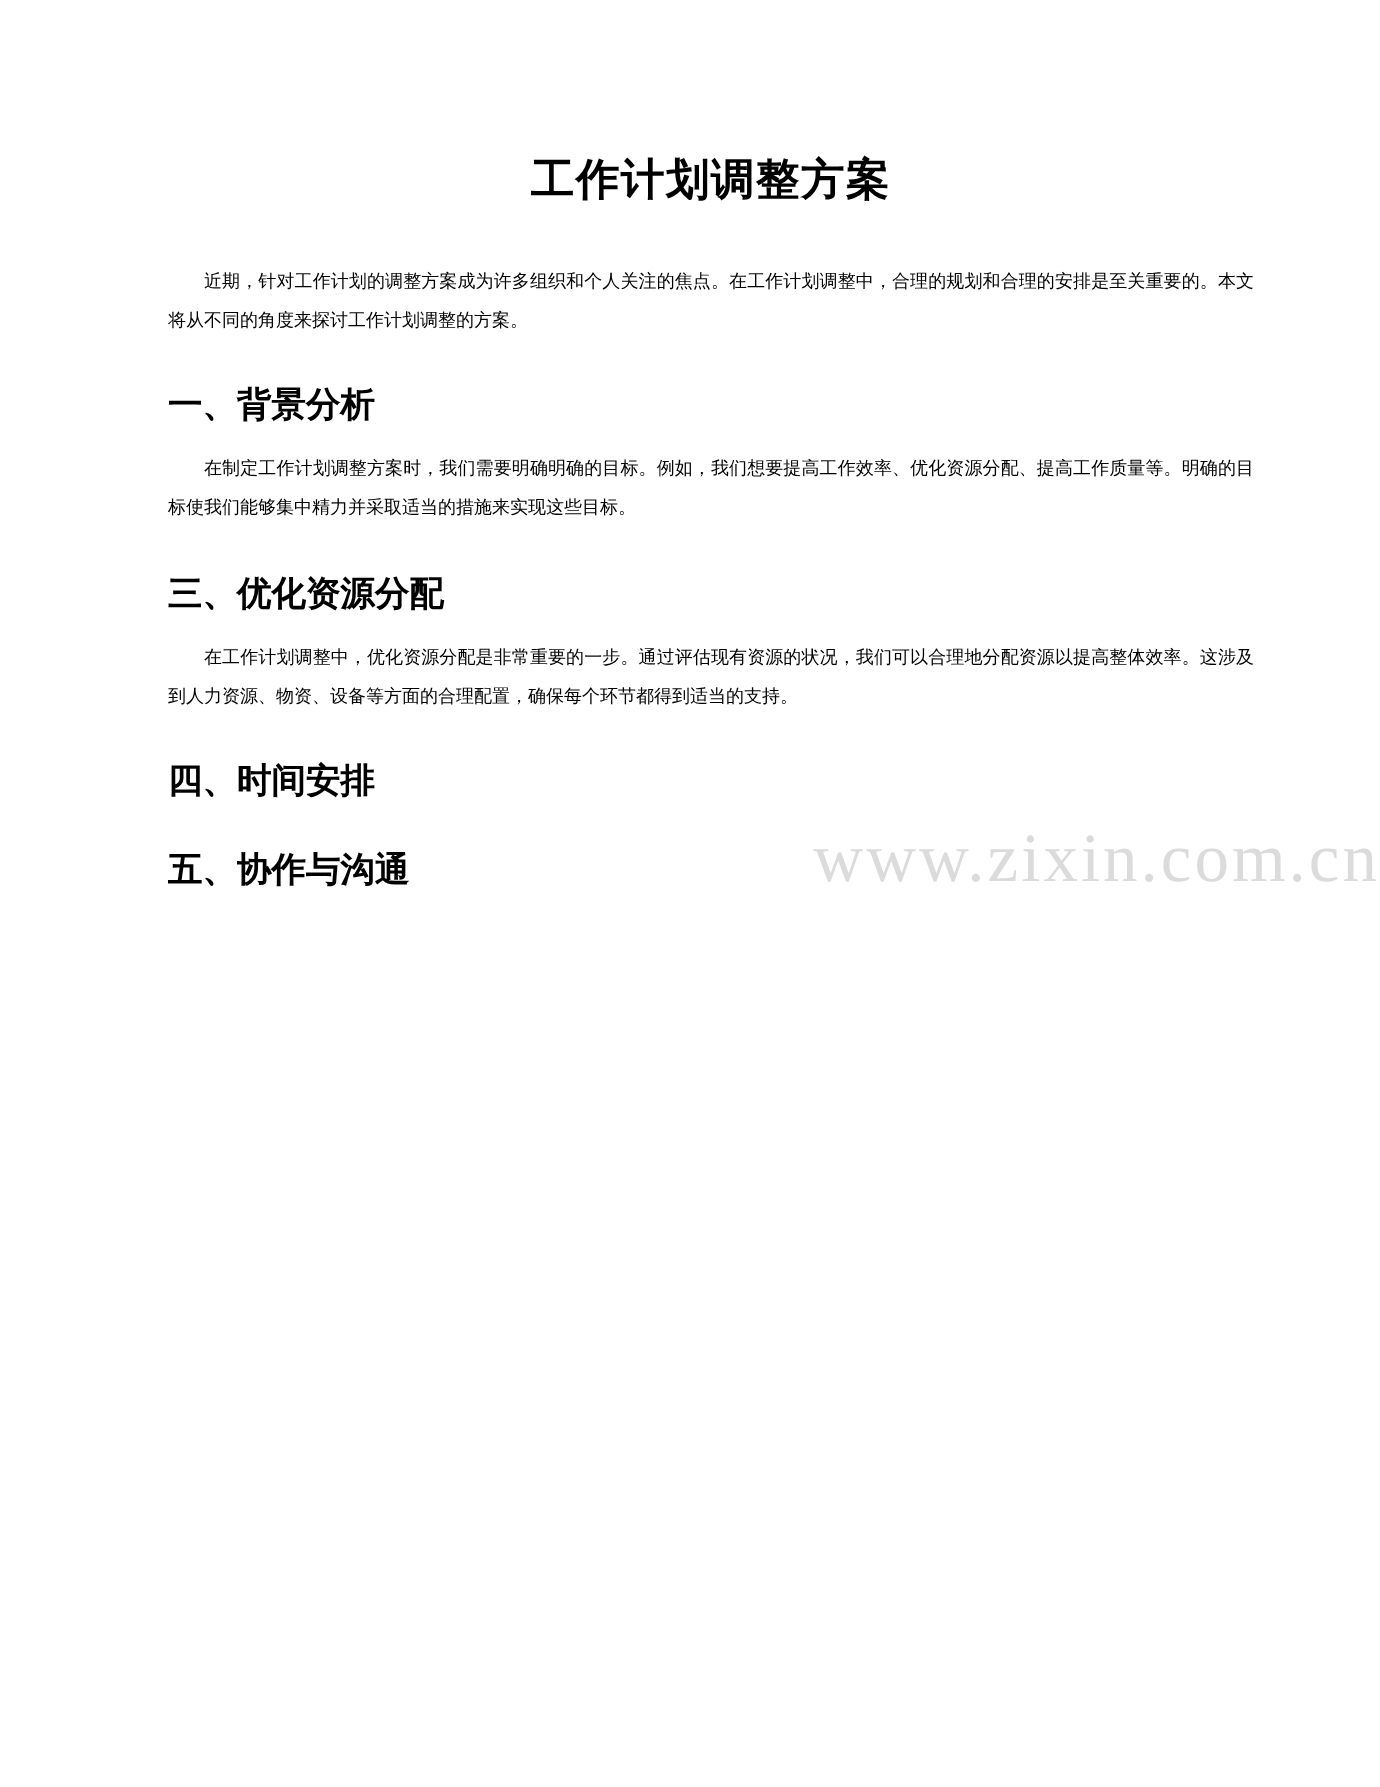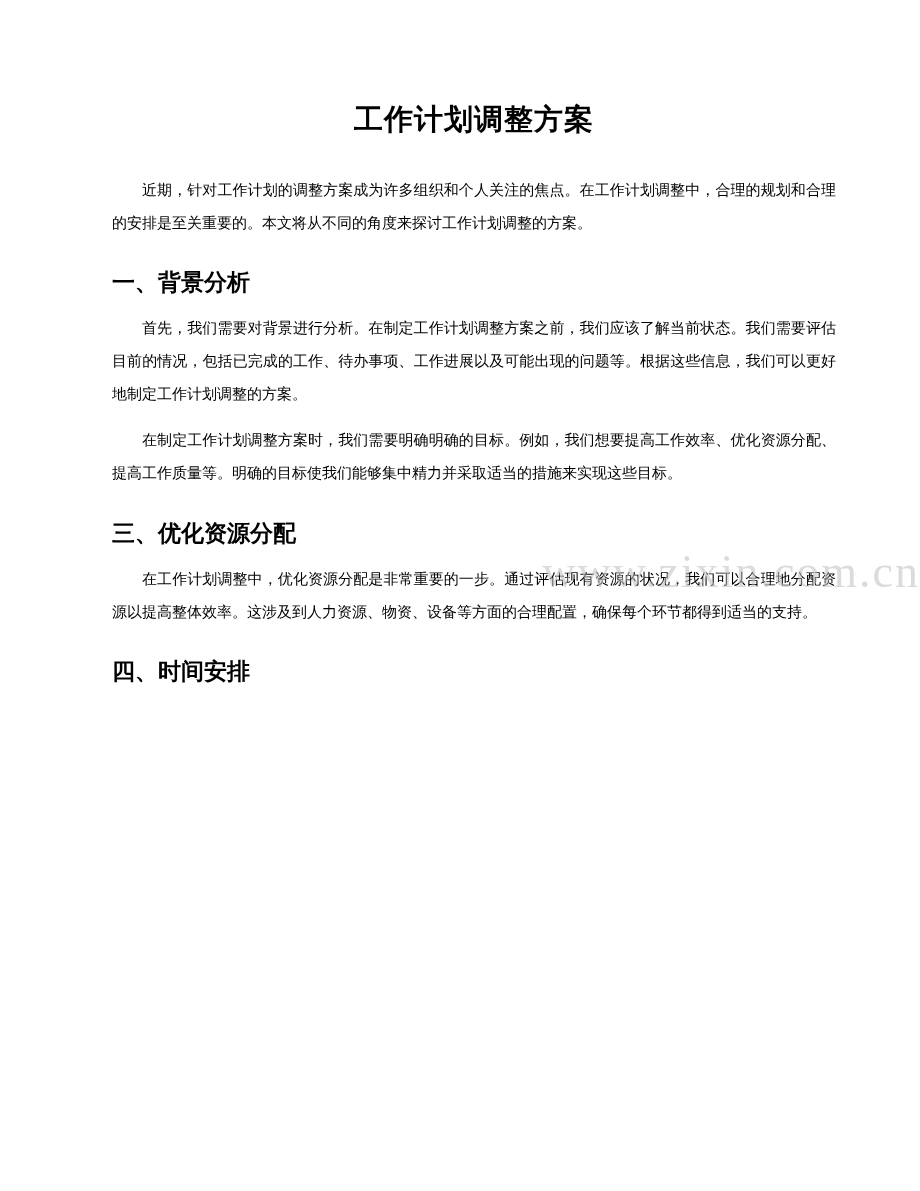--- a/index.html
+++ b/index.html
@@ -20,21 +20,21 @@
   }
   .doc-title {
     font-family: "Liberation Sans", "DejaVu Sans", sans-serif;
     font-size: 29px;
     font-weight: bold;
     text-align: center;
     margin: 0 0 34px 0;
     letter-spacing: 1px;
   }
   .body-para {
-    font-size: 15px;
+    font-size: 12px;
     line-height: 2.18;
     text-indent: 2em;
     text-align: justify;
     margin: 0 0 14px 0;
     word-break: break-all;
   }
   .section-heading {
     font-family: "Liberation Sans", "DejaVu Sans", sans-serif;
     font-size: 23px;
     font-weight: bold;
@@ -57,25 +57,25 @@
 </head>
 <body>
 
 <div class="page">
 
   <h1 class="doc-title">工作计划调整方案</h1>
 
   <p class="body-para">近期，针对工作计划的调整方案成为许多组织和个人关注的焦点。在工作计划调整中，合理的规划和合理的安排是至关重要的。本文将从不同的角度来探讨工作计划调整的方案。</p>
 
   <h2 class="section-heading">一、背景分析</h2>
-  <p class="body-para">首先，我们需要对背景进行分析。在制定工作计划调整方案之前，我们应该了解当前状态。我们需要评估目前的情况，包括已完成的工作、待办事项、工作进展以及可能出现的问题等。根据这些信息，我们可以更好地制定工作计划调整的方案。</p>
 
   <p class="body-para">在制定工作计划调整方案时，我们需要明确明确的目标。例如，我们想要提高工作效率、优化资源分配、提高工作质量等。明确的目标使我们能够集中精力并采取适当的措施来实现这些目标。</p>
 
   <h2 class="section-heading">三、优化资源分配</h2>
   <p class="body-para">在工作计划调整中，优化资源分配是非常重要的一步。通过评估现有资源的状况，我们可以合理地分配资源以提高整体效率。这涉及到人力资源、物资、设备等方面的合理配置，确保每个环节都得到适当的支持。</p>
 
   <h2 class="section-heading">四、时间安排</h2>
 
+  <h2 class="section-heading">五、协作与沟通</h2>
 
   <div class="watermark">www.zixin.com.cn</div>
 
 </div>
 
 </body></html>

